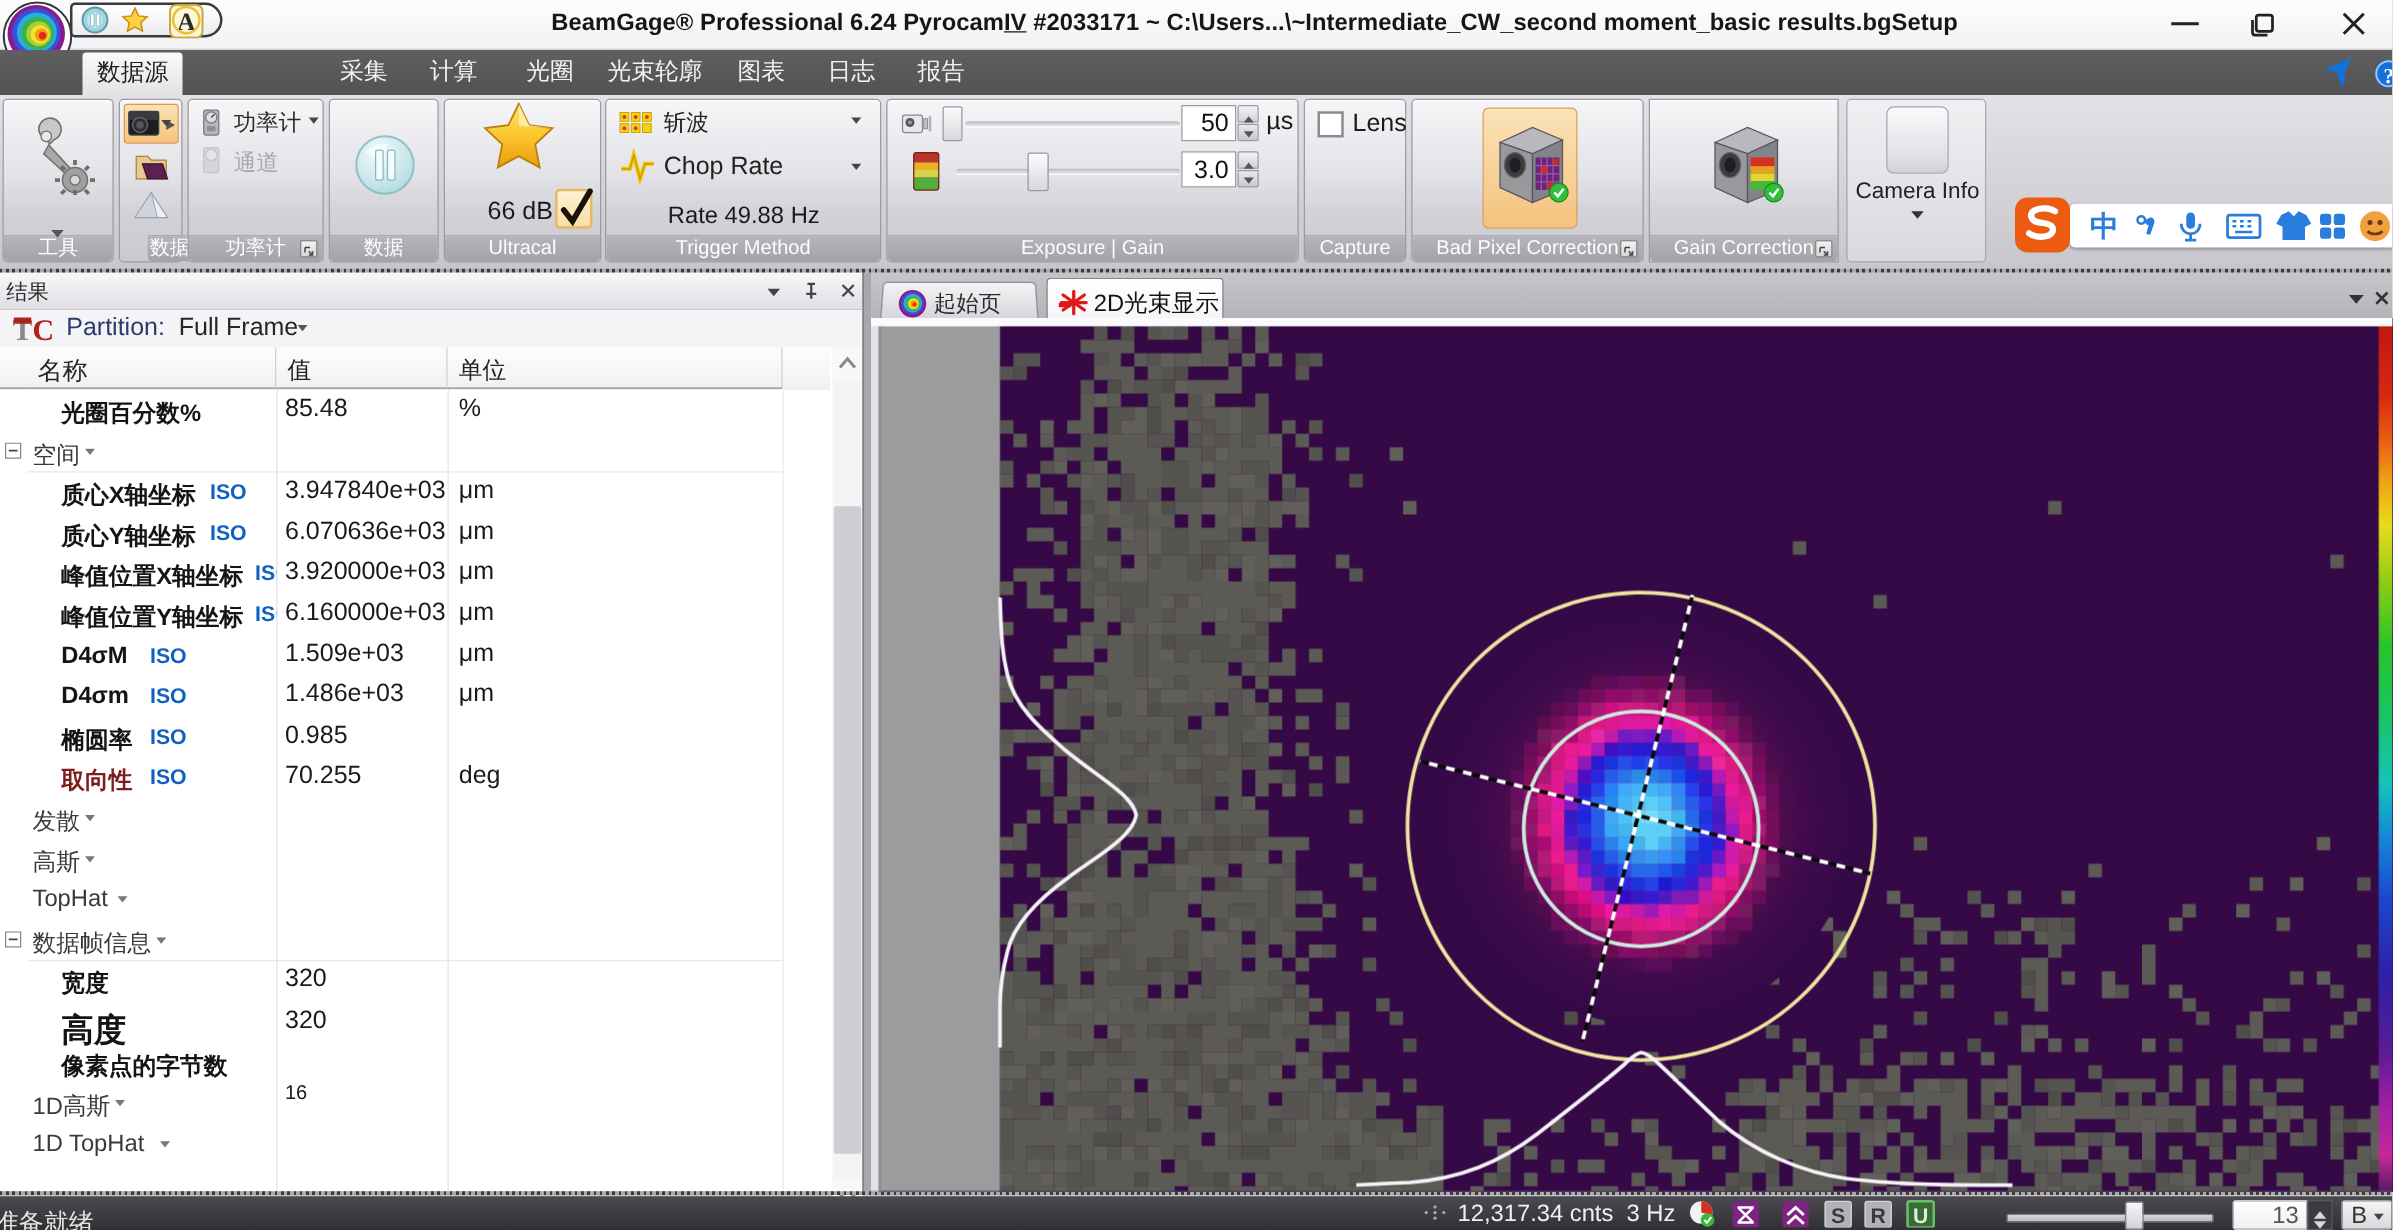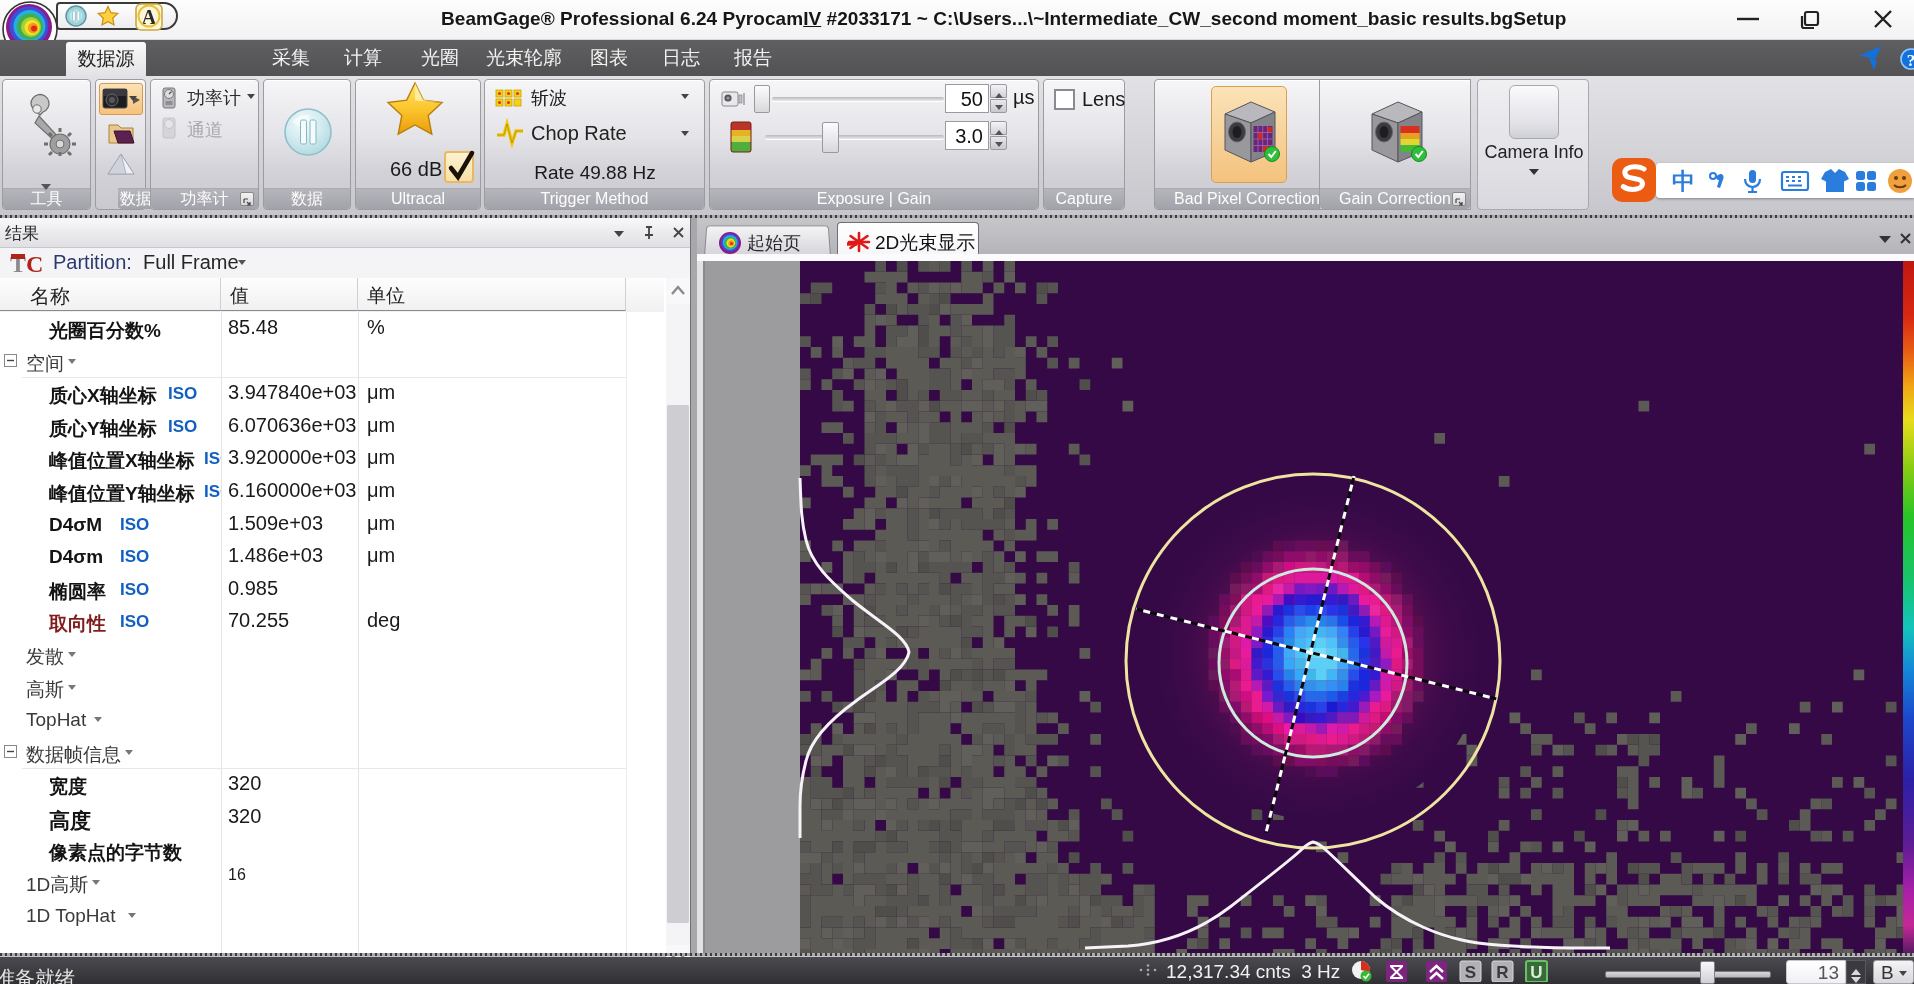--- a/index.html
+++ b/index.html
@@ -213,21 +213,21 @@
         </div>
     <div style="position:absolute;left:280px;top:56px;width:17px;height:14px;background:linear-gradient(#e8e8ec,#c8c8d0);border:1px solid #9a9aa0;border-radius:0 0 2px 2px;">
           <div style="margin:5px auto 0;width:0;height:0;border:4px solid transparent;border-top:5px solid #555;"></div>
         </div>
       </div>
       <div style="position:absolute;left:1043px;top:3px;width:82px;height:131px;background:linear-gradient(#f6f6f8 0%,#e3e3e8 45%,#d2d2d8 70%,#c9c9cf 100%);border:1px solid #9b9ba1;border-radius:4px;box-shadow:inset 0 1px 0 #fff;">
         <div style="position:absolute;left:0;bottom:0;width:100%;height:21px;background:linear-gradient(#b5b5bc,#a2a2aa);border-radius:0 0 4px 4px;border-top:1px solid #aaaab0;text-align:center;color:#fdfdfd;font-size:16px;line-height:20px;white-space:nowrap;">Capture</div>
         <div style="position:absolute;left:10px;top:9px;width:21px;height:21px;background:#fff;border:2px solid #8a8a90;"></div>
     <div style="position:absolute;left:38px;top:8px;font-size:20px;color:#1a1a1a;">Lens</div>
       </div>
-      <div style="position:absolute;left:1129px;top:3px;width:186px;height:131px;background:linear-gradient(#f6f6f8 0%,#e3e3e8 45%,#d2d2d8 70%,#c9c9cf 100%);border:1px solid #9b9ba1;border-radius:4px;box-shadow:inset 0 1px 0 #fff;margin-left:25px;">
+      <div style="position:absolute;left:1129px;top:3px;width:186px;height:131px;background:linear-gradient(#f6f6f8 0%,#e3e3e8 45%,#d2d2d8 70%,#c9c9cf 100%);border:1px solid #9b9ba1;border-radius:4px;box-shadow:inset 0 1px 0 #fff;">
         <div style="position:absolute;left:0;bottom:0;width:100%;height:21px;background:linear-gradient(#b5b5bc,#a2a2aa);border-radius:0 0 4px 4px;border-top:1px solid #aaaab0;text-align:center;color:#fdfdfd;font-size:16px;line-height:20px;white-space:nowrap;">Bad Pixel Correction<div style="position:absolute;right:4px;bottom:3px;width:14px;height:14px;background:linear-gradient(#f2f2f2,#d8d8d8);border:1px solid #8a8a8a;border-radius:2px;"><svg width="12" height="12" viewBox="0 0 12 12">
               <path d="M3 3h4M3 3v4M6 6l3 3M9 6v3h-3" stroke="#444" stroke-width="1.2" fill="none"></path>
             </svg></div></div>
         <div style="position:absolute;left:56px;top:6px;width:76px;height:97px;background:linear-gradient(#fbe3b8,#f4c27e);border:1px solid #daa050;border-radius:5px;"></div>
     <svg style="position:absolute;left:62px;top:12px" width="64" height="84" viewBox="0 0 64 84">
       <g stroke="#55555a" stroke-width="1">
       <path d="M8 22 L34 10 L58 20 L34 31 Z" fill="#b9b9bd"></path>
       <path d="M8 22 L34 31 L34 70 L8 58 Z" fill="#98989d"></path>
       <path d="M34 31 L58 20 L58 60 L34 70 Z" fill="#83838a"></path>
       </g>
@@ -351,21 +351,21 @@
       <div style="position:absolute;left:94px;top:499px;width:0;height:0;border:4px solid transparent;border-top:5px solid #777;"></div>
       <svg style="position:absolute;left:4px;top:527px" width="14" height="14" viewBox="0 0 14 14">
         <rect x="0.5" y="0.5" width="12" height="12" fill="#fff" stroke="#888"></rect>
         <path d="M3 6.5h7" stroke="#444" stroke-width="1.4"></path>
       </svg>
       <div style="position:absolute;left:26px;top:524px;font-size:19px;color:#3a3a3e;white-space:nowrap;">数据帧信息</div>
       <div style="position:absolute;left:125px;top:532px;width:0;height:0;border:4px solid transparent;border-top:5px solid #777;"></div>
       <div style="position:absolute;left:22px;top:550px;width:604px;height:1px;background:#e8e8ec;"></div>
       <div style="position:absolute;left:49px;top:556px;font-size:19px;font-weight:bold;color:#141414;white-space:nowrap;">宽度</div>
       <div style="position:absolute;left:228px;top:554px;font-size:20px;color:#1a1a1a;">320</div>
-      <div style="position:absolute;left:49px;top:589px;font-size:21px;font-weight:bold;color:#141414;white-space:nowrap;">高度</div>
+      <div style="position:absolute;left:49px;top:589px;font-size:26px;font-weight:bold;color:#141414;white-space:nowrap;">高度</div>
       <div style="position:absolute;left:228px;top:587px;font-size:20px;color:#1a1a1a;">320</div>
       <div style="position:absolute;left:49px;top:622px;font-size:19px;font-weight:bold;color:#141414;white-space:nowrap;">像素点的字节数</div>
       <div style="position:absolute;left:228px;top:648px;font-size:16px;color:#1a1a1a;">16</div>
       <div style="position:absolute;left:26px;top:654px;font-size:19px;color:#3a3a3e;white-space:nowrap;">1D高斯</div>
       <div style="position:absolute;left:92px;top:662px;width:0;height:0;border:4px solid transparent;border-top:5px solid #777;"></div>
       <div style="position:absolute;left:26px;top:687px;font-size:19px;color:#3a3a3e;white-space:nowrap;">1D TopHat</div>
       <div style="position:absolute;left:128px;top:695px;width:0;height:0;border:4px solid transparent;border-top:5px solid #777;"></div>
       <div style="position:absolute;left:666px;top:60px;width:24px;height:693px;background:#f4f4f6;">
       <div style="position:absolute;left:0;top:0;width:24px;height:26px;background:#f8f8fa;"><svg width="24" height="26">
             <path d="M6 16l6-7 6 7" stroke="#8a8a8e" stroke-width="2.4" fill="none"></path>

